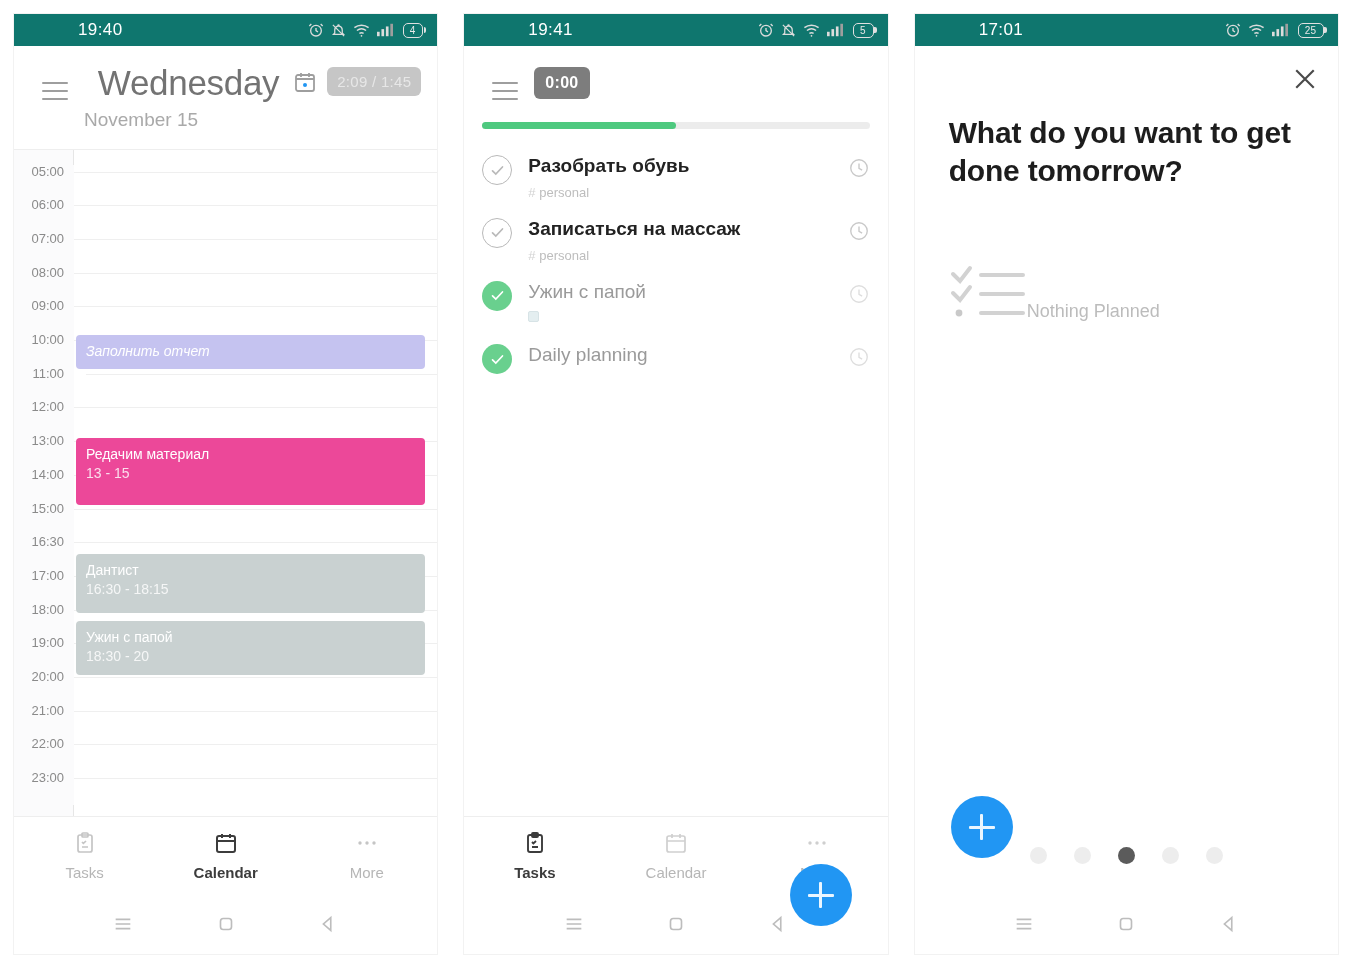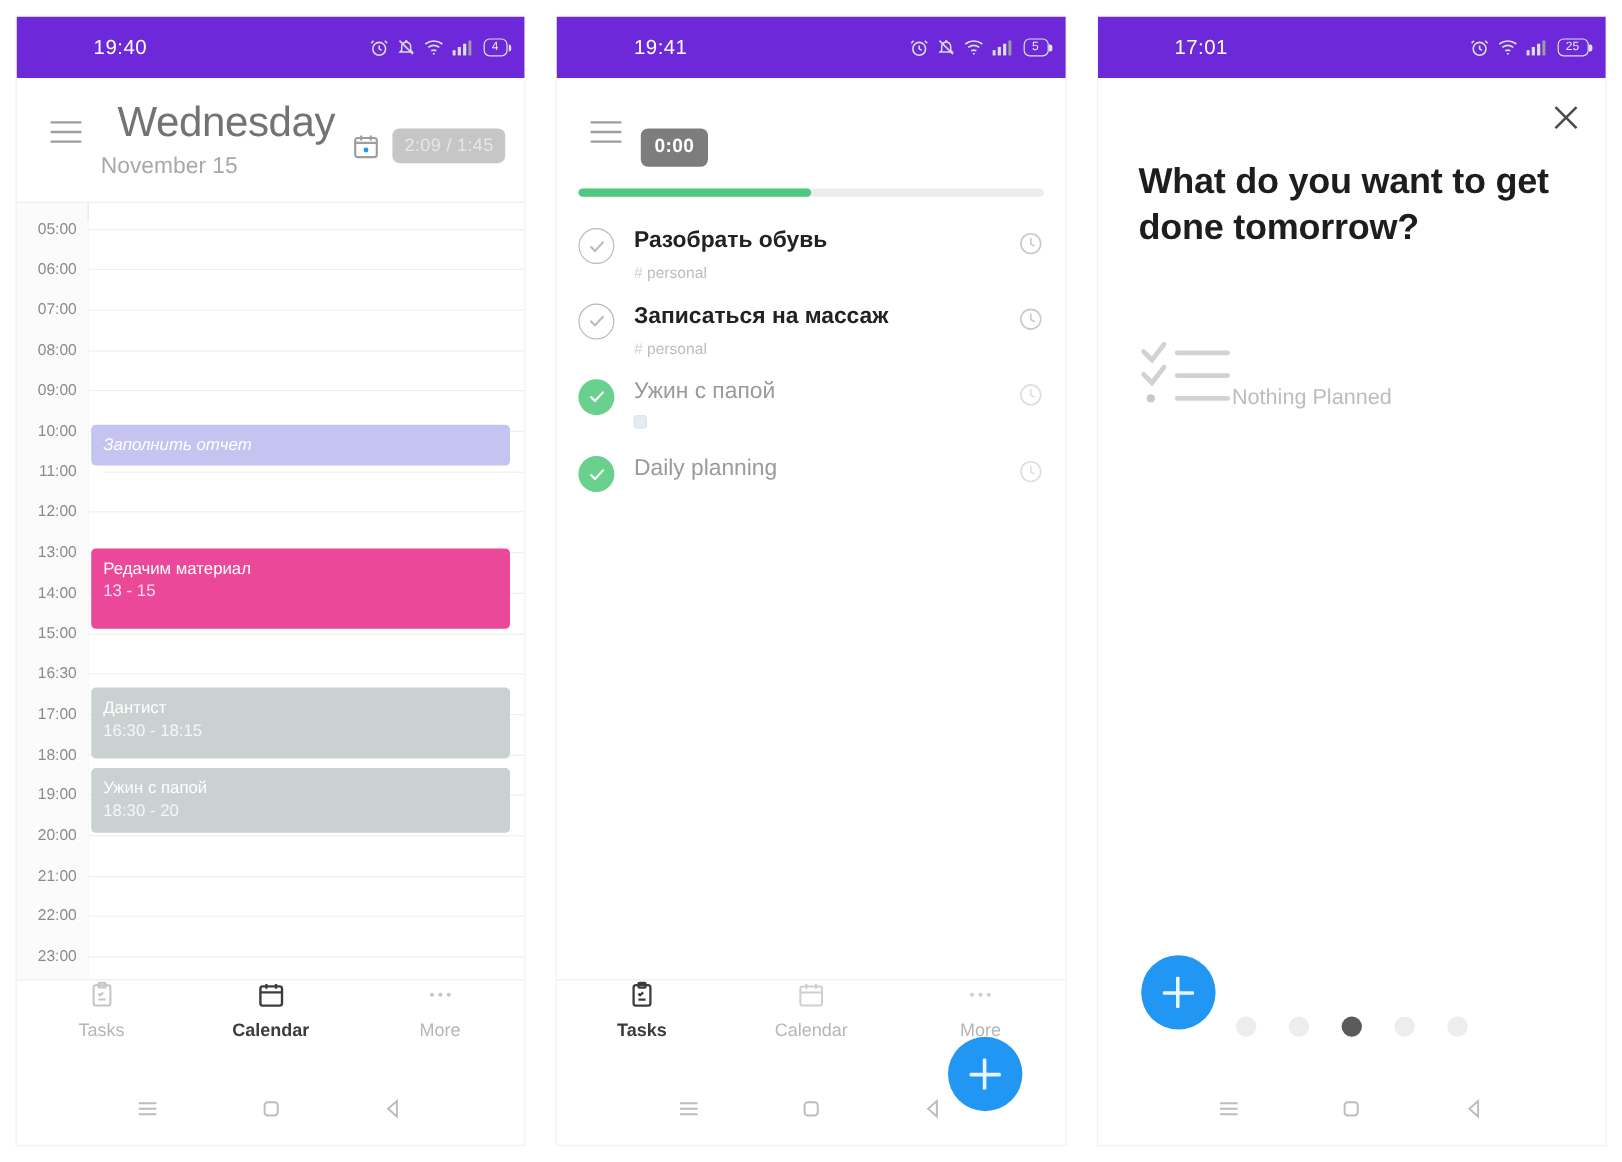--- a/index.html
+++ b/index.html
@@ -20,22 +20,22 @@
     height: 940px;
     background: #ffffff;
     position: relative;
     display: flex;
     flex-direction: column;
     box-shadow: 0 0 0 1px #f2f2f2;
   }
 
   
   .statusbar {
-    height: 51px;
-    background: #6d28d9;
+    height: 32px;
+    background: #0f766e;
     display: flex;
     align-items: center;
     justify-content: space-between;
     padding: 0 14px 0 0;
     flex: 0 0 auto;
   }
   .sb-time {
     color: #ffffff;
     font-size: 17px;
     margin-left: 64px;
@@ -96,21 +96,21 @@
   .day-title.dark { color: #1d1d1d; }
   .day-sub {
     font-size: 19px;
     color: #a9a9a9;
     margin-top: 6px;
     font-weight: 300;
   }
   .day-sub.dark { color: #7d7d7d; }
   .header-right {
     display: flex; align-items: center; gap: 10px;
-    margin-top: 24px;
+    margin-top: 3px;
     flex: 0 0 auto;
   }
   .cal-ico { width: 24px; height: 24px; position: relative; }
   .timer-pill {
     background: #c6c6c6;
     color: #e7e7e7;
     border-radius: 6px;
     font-size: 15px;
     padding: 6px 10px;
     letter-spacing: .3px;
@@ -236,21 +236,21 @@
   .fab.p3 { left: 36px; bottom: 36px; }
   .dots { position: absolute; left: 0; right: 0; bottom: 30px;
           display: flex; justify-content: center; gap: 27px; }
   .dot { width: 17px; height: 17px; border-radius: 50%; background: #ededed; }
   .dot.active { background: #5b5b5b; }
 
   
   .bottomnav {
     height: 78px; flex: 0 0 auto;
     border-top: 1px solid #eeeeee;
-    display: flex; align-items: flex-start;
+    display: flex; align-items: center;
   }
   .navitem {
     flex: 1 1 0; display: flex; flex-direction: column;
     align-items: center; gap: 9px;
   }
   .navlabel { font-size: 15px; color: #b6b6b6; }
   .navitem.active .navlabel { color: #3c3c3c; font-weight: bold; }
   .sysbar {
     height: 60px; flex: 0 0 auto;
     display: flex; align-items: center; justify-content: space-around;

